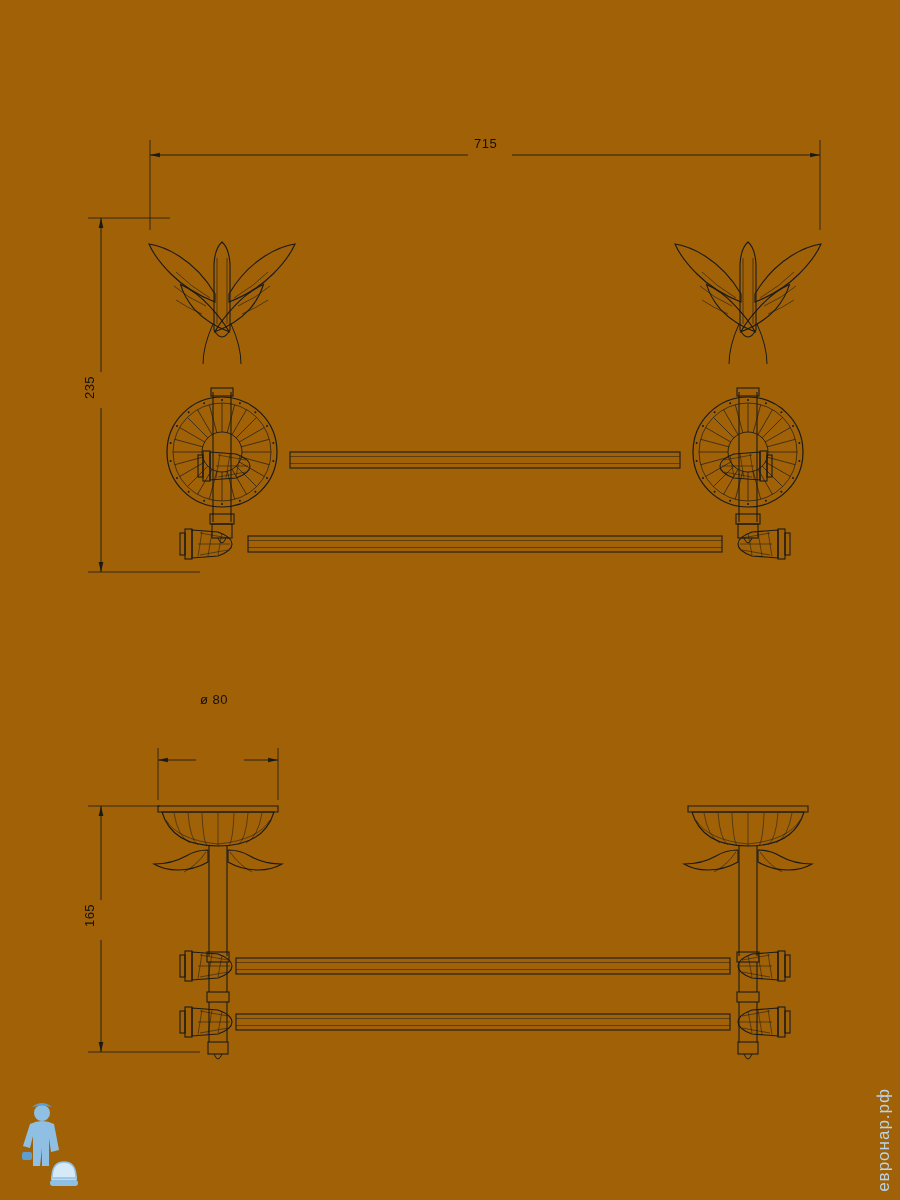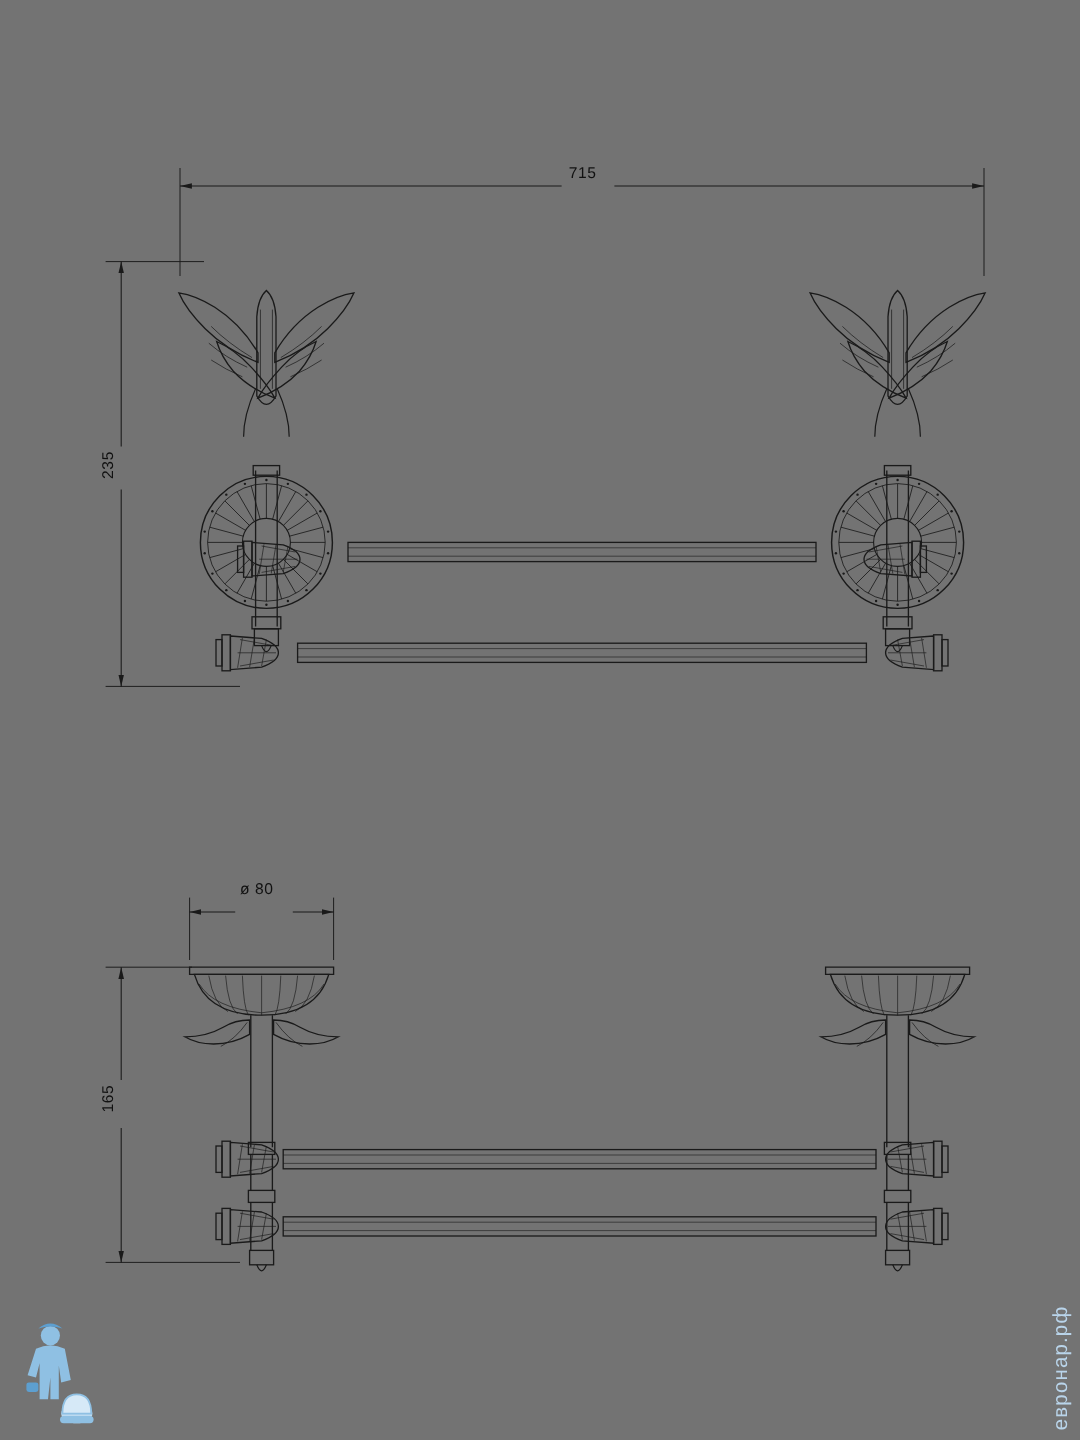--- a/index.html
+++ b/index.html
@@ -11,21 +11,21 @@
     width: 900px;
     height: 1200px;
     position: relative;
     overflow: hidden;
     font-family: "Liberation Sans", sans-serif;
     color: #1a1a1a;
   }
   .sheet {
     position: absolute;
     inset: 0;
-    background: #737373;
+    background: #a16207;
   }
   .dim-label {
     position: absolute;
     font-size: 13px;
     letter-spacing: 0.5px;
     color: #111111;
     white-space: nowrap;
   }
   .dim-label.vert {
     transform: rotate(-90deg);
@@ -300,21 +300,21 @@
       <g transform="translate(778,1022)">
           <use href="#finial"></use>
         </g>
     </g>
   </svg>
 
   <div class="dim-label" style="left:474px; top:136px;">715</div>
 
   <div class="dim-label vert" style="left:78px; top:380px;">235</div>
 
-  <div class="dim-label" style="left:200px; top:733px;">ø 80</div>
+  <div class="dim-label" style="left:200px; top:692px;">ø 80</div>
 
   <div class="dim-label vert" style="left:78px; top:908px;">165</div>
 
   <svg class="watermark-figure" viewBox="0 0 70 90">
     <g fill="#8fc0e3">
       <circle cx="28" cy="13" r="8"></circle>
       <path d="M18 7 q10 -8 20 0 q-10 -3 -20 0 z" fill="#5d9fd0"></path>
       <path d="M16 24 q12 -6 24 0 l5 26 l-8 2 l-2 -14 l0 28 l-7 0 l0 -18 l-2 18 l-7 0 l0 -30 l-3 12 l-7 -2 z"></path>
       <rect x="8" y="52" width="10" height="8" rx="2" fill="#5d9fd0"></rect>
       <ellipse cx="50" cy="78" rx="13" ry="8" fill="#bcdaf0"></ellipse>

